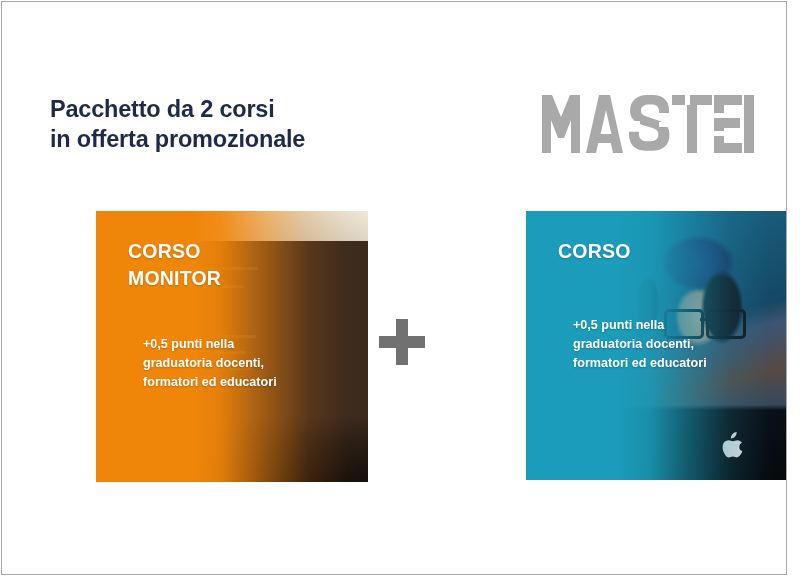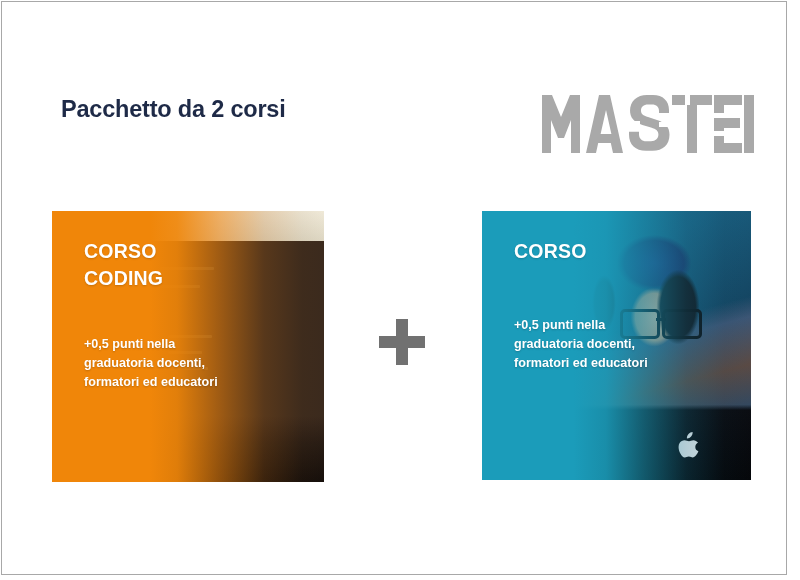--- a/index.html
+++ b/index.html
@@ -34,35 +34,36 @@
     position: absolute;
     left: 48px;
     top: 92px;
     width: 340px;
     color: #1e2a47;
     font-size: 23.5px;
     font-weight: bold;
     line-height: 30px;
     letter-spacing: -0.2px;
   }
-  #headline .hl-line { display: block; white-space: nowrap; margin-left: 11px; }
+  #headline .hl-line { display: block; white-space: nowrap; }
 
   #logo {
     position: absolute;
     left: 540px;
     top: 93px;
     width: 212px;
     height: 58px;
   }
   #logo svg { display: block; width: 100%; height: 100%; }
 
   
   .card {
     position: absolute;
     overflow: hidden;
+    margin-left: 44px;
   }
   .card .photo {
     position: absolute;
     inset: 0;
     overflow: hidden;
   }
   .card .tint {
     position: absolute;
     inset: 0;
   }
@@ -80,21 +81,21 @@
     left: 0;
     font-size: 19.5px;
     font-weight: bold;
     line-height: 27px;
     letter-spacing: 0.2px;
     text-shadow: 0 1px 2px rgba(0,0,0,0.18);
   }
   .card .course-title .ct-line { display: block; white-space: nowrap; }
   .card .course-sub {
     position: absolute;
-    left: 0;
+    left: 15px;
     font-size: 12.6px;
     font-weight: bold;
     line-height: 19px;
     text-shadow: 0 1px 2px rgba(0,0,0,0.22);
   }
   .card .course-sub .cs-line { display: block; white-space: nowrap; }
 
   
   #card-left {
     left: 50px;
@@ -258,20 +259,21 @@
   #plus i.h { left: 0; top: 17px; width: 46px; height: 12px; }
   #plus i.v { top: 0; left: 17px; height: 46px; width: 12px; }
 </style>
 </head>
 <body>
 
 <div id="page">
 
   <div id="headline">
     <span class="hl-line">Pacchetto da 2 corsi</span>
+    <span class="hl-line">in offerta promozionale</span>
   </div>
 
   <div id="logo" title="MASTER">
     <svg viewBox="0 0 212 58" xmlns="http://www.w3.org/2000/svg" aria-label="MASTER">
       <g fill="#a9a9a9">
 
         <path d="M0 0 h10 l9 22 l9 -22 h10 v58 h-9 v-33 l-7 18 h-6 l-7 -18 v33 h-9 z"></path>
 
         <path d="M44 58 l13 -58 h11 l13 58 h-10 l-2.2 -10 h-12.6 l-2.2 10 z M58.6 39 h10.8 l-5.4 -24 z"></path>
 
@@ -310,21 +312,21 @@
         <i style="left:104px;top:94px;  width:34px;"></i>
         <i style="left:104px;top:110px; width:40px;"></i>
         <i style="left:8px;  top:126px; width:30px;"></i>
       </div>
       <div class="desk"></div>
     </div>
     <div class="tint tint-orange"></div>
     <div class="content">
       <div class="course-title">
         <span class="ct-line">CORSO</span>
-        <span class="ct-line">CODING</span>
+        <span class="ct-line">MONITOR</span>
       </div>
       <div class="course-sub">
         <span class="cs-line">+0,5 punti nella</span>
         <span class="cs-line">graduatoria docenti,</span>
         <span class="cs-line">formatori ed educatori</span>
       </div>
     </div>
   </div>
 
   <div id="plus" title="+">

